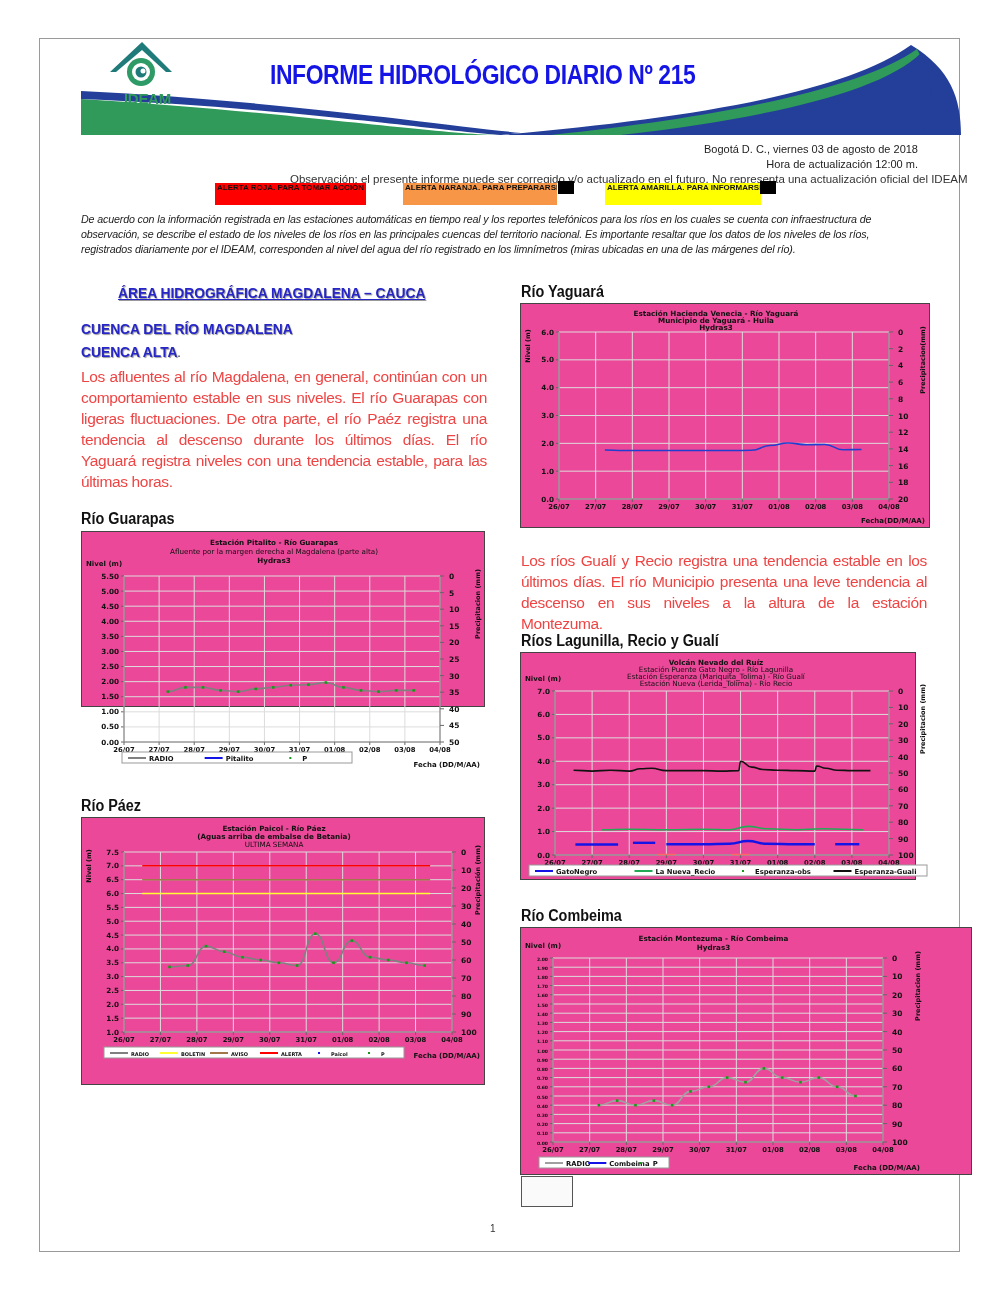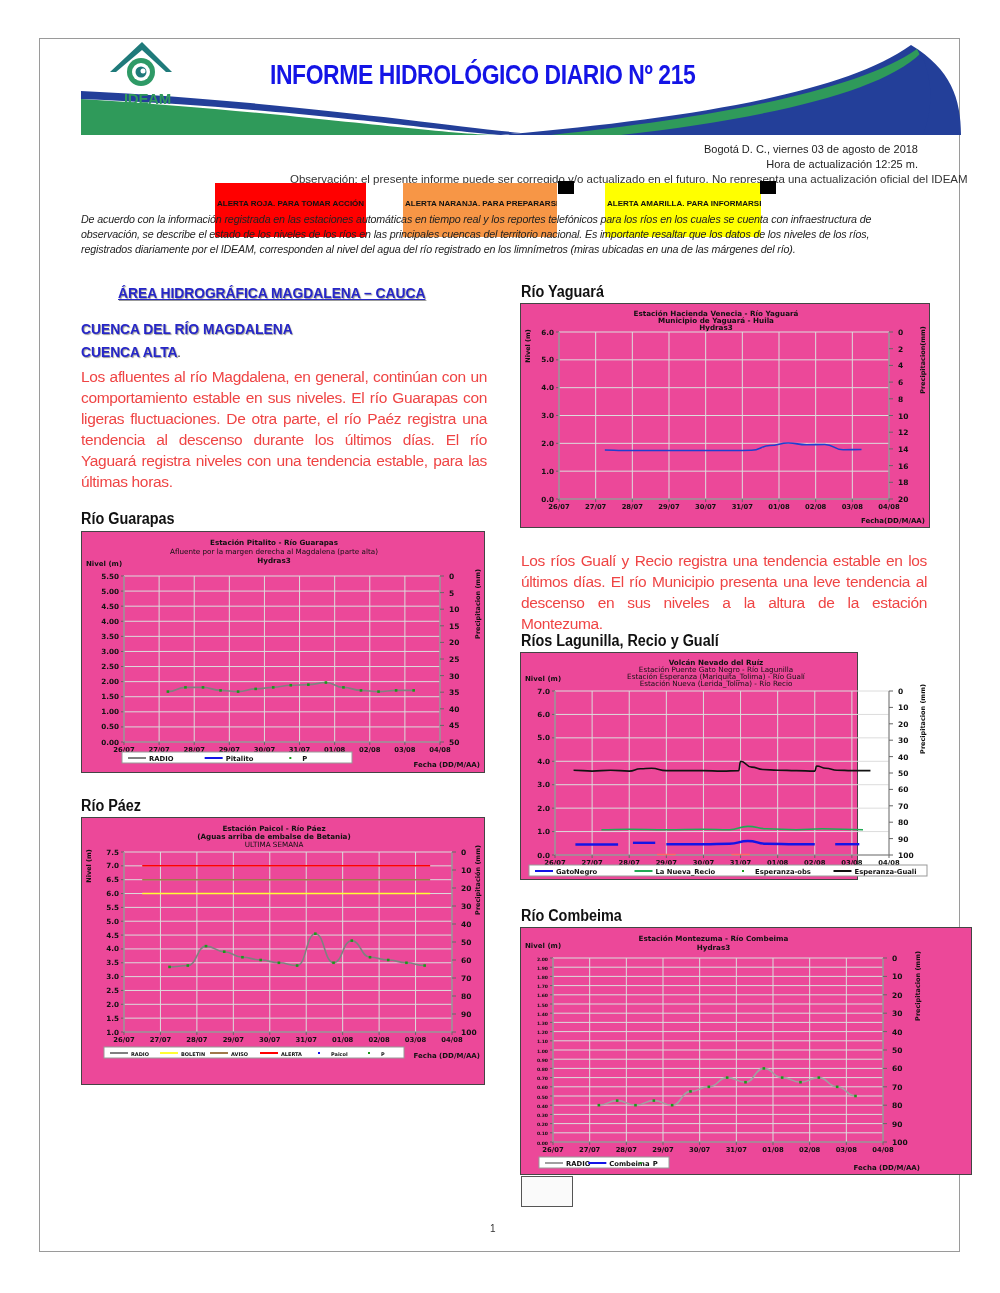--- a/index.html
+++ b/index.html
@@ -4,21 +4,21 @@
 <style>
   html, body { margin:0; padding:0; background:#fff; }
   body { width:1000px; height:1293px; position:relative; font-family:"Liberation Sans", sans-serif; color:#000; overflow:hidden; }
   .page { position:absolute; left:39px; top:38px; width:921px; height:1214px; border:1px solid #9a9a9a; box-sizing:border-box; }
   .banner { position:absolute; left:81px; top:39px; width:880px; height:96px; }
   .logo { position:absolute; left:96px; top:40px; width:90px; height:62px; }
   .logo-text { position:absolute; left:124px; top:90px; font-weight:bold; color:#2f9a5a; font-size:15px; letter-spacing:-0.3px; }
   .title { position:absolute; left:270px; top:60px; font-size:27px; font-weight:bold; color:#1414e6; letter-spacing:-0.5px; transform:scaleX(0.85); transform-origin:left top; white-space:nowrap; }
   .meta { position:absolute; right:82px; font-size:11px; color:#222; text-align:right; white-space:nowrap; }
   .obs { position:absolute; left:290px; top:173px; font-size:11.5px; color:#333; white-space:nowrap; }
-  .alert { position:absolute; top:183px; font-size:8px; font-weight:bold; height:22px; line-height:10px; padding:16px 2px; white-space:nowrap; }
+  .alert { position:absolute; top:183px; font-size:8px; font-weight:bold; height:22px; line-height:10px; padding:0 2px; white-space:nowrap; }
   .blk { position:absolute; top:181px; width:16px; height:13px; background:#000; }
   .intro { position:absolute; left:81px; top:212px; width:840px; font-size:10.7px; font-style:italic; line-height:15px; color:#222; letter-spacing:-0.15px; }
   .h-area { position:absolute; left:118px; top:284px; font-size:15px; font-weight:bold; color:#2626c8; text-decoration:underline; text-shadow:1px 1px 1px #999; white-space:nowrap; transform:scaleX(0.92); transform-origin:left top; }
   .h-cuenca { position:absolute; left:81px; font-size:15px; font-weight:bold; color:#2626c8; text-shadow:1px 1px 1px #999; white-space:nowrap; transform:scaleX(0.92); transform-origin:left top; }
   .para { position:absolute; font-size:15.5px; line-height:21px; text-align:justify; color:#ef4444; letter-spacing:-0.35px; }
   .river { position:absolute; font-size:16px; font-weight:bold; color:#111; transform:scaleX(0.9); transform-origin:left top; white-space:nowrap; }
   .chart { position:absolute; border:1.5px solid #444; box-sizing:border-box; background:#ec4899; }
   .chart svg { position:absolute; left:0; top:0; }
   .pagenum { position:absolute; left:490px; top:1223px; font-size:10px; color:#333; }
   .thumb { position:absolute; left:521px; top:1176px; width:50px; height:29px; border:1px solid #555; background:#fafafa; }
@@ -41,38 +41,38 @@
   <circle cx="45" cy="32" r="14" fill="#2e9a66"></circle>
   <circle cx="45" cy="32" r="9" fill="#fff"></circle>
   <circle cx="45" cy="32" r="5.5" fill="#1f7a7a"></circle>
   <circle cx="47" cy="31" r="2.5" fill="#fff"></circle>
 </svg>
 <div class="logo-text">IDEAM</div>
 
 <div class="title">INFORME HIDROLÓGICO DIARIO Nº 215</div>
 
 <div class="meta" style="top:143px">Bogotá D. C., viernes 03 de agosto de 2018</div>
-<div class="meta" style="top:158px">Hora de actualización 12:25 m.</div>
+<div class="meta" style="top:158px">Hora de actualización 12:00 m.</div>
 <div class="obs">Observación: el presente informe puede ser corregido y/o actualizado en el futuro. No representa una actualización oficial del IDEAM</div>
 
 <div class="alert" style="left:215px;background:#ff0000;color:#111;">ALERTA ROJA. PARA TOMAR ACCIÓN</div>
 <div class="alert" style="left:403px;background:#f79646;color:#111;width:150px;overflow:hidden;">ALERTA NARANJA. PARA PREPARARSE</div>
 <div class="blk" style="left:558px"></div>
 <div class="alert" style="left:605px;background:#ffff00;color:#111;width:152px;overflow:hidden;">ALERTA AMARILLA. PARA INFORMARSE</div>
 <div class="blk" style="left:760px"></div>
 
 <div class="intro">De acuerdo con la información registrada en las estaciones automáticas en tiempo real y los reportes telefónicos para los ríos en los cuales se cuenta con infraestructura de observación, se describe el estado de los niveles de los ríos en las principales cuencas del territorio nacional. Es importante resaltar que los datos de los niveles de los ríos, registrados diariamente por el IDEAM, corresponden al nivel del agua del río registrado en los limnímetros (miras ubicadas en una de las márgenes del río).</div>
 
 <div class="h-area">ÁREA HIDROGRÁFICA MAGDALENA – CAUCA</div>
 <div class="h-cuenca" style="top:320px">CUENCA DEL RÍO MAGDALENA</div>
 <div class="h-cuenca" style="top:343px"><span>CUENCA ALTA</span><span style="color:#000;font-weight:normal;text-shadow:none;font-size:12px">.</span></div>
 <div class="para" style="left:81px;top:366px;width:406px;">Los afluentes al río Magdalena, en general, continúan con un comportamiento estable en sus niveles. El río Guarapas con ligeras fluctuaciones. De otra parte, el río Paéz registra una tendencia al descenso durante los últimos días. El río Yaguará registra niveles con una tendencia estable, para las últimas horas.</div>
 
 <div class="river" style="left:81px;top:510px">Río Guarapas</div>
-<div class="chart" style="left:81px;top:531px;width:404px;height:242px">
+<div class="chart" style="left:81px;top:531px;width:404px;height:176px">
     <svg id="c-guarapas" width="404" height="242">
       <text x="192" y="13" text-anchor="middle" font-size="7.2" font-weight="bold" fill="#111" font-family="DejaVu Sans, sans-serif">Estación Pitalito  - Río Guarapas</text>
       <text x="192" y="22" text-anchor="middle" font-size="7.2" font-weight="normal" fill="#111" font-family="DejaVu Sans, sans-serif">Afluente por la margen derecha al Magdalena (parte alta)</text>
       <text x="192" y="31" text-anchor="middle" font-size="7.2" font-weight="bold" fill="#111" font-family="DejaVu Sans, sans-serif">Hydras3</text>
       <line x1="42" x2="358" y1="210" y2="210" stroke="#dcdcdc" stroke-width="1"></line>
       <line x1="39" x2="42" y1="210" y2="210" stroke="#666"></line>
       <text x="37" y="212.5" text-anchor="end" font-size="7.2" font-weight="bold" fill="#111" font-family="DejaVu Sans, sans-serif">0.00</text>
       <line x1="42" x2="358" y1="194.9090909090909" y2="194.9090909090909" stroke="#dcdcdc" stroke-width="1"></line>
       <line x1="39" x2="42" y1="194.9090909090909" y2="194.9090909090909" stroke="#666"></line>
       <text x="37" y="197.4090909090909" text-anchor="end" font-size="7.2" font-weight="bold" fill="#111" font-family="DejaVu Sans, sans-serif">0.50</text>
@@ -416,21 +416,21 @@
       <text x="0" y="0" font-size="6.5" font-weight="bold" fill="#111" font-family="DejaVu Sans, sans-serif" text-anchor="middle" transform="translate(9,42) rotate(-90)">Nivel (m)</text>
       <text x="0" y="0" font-size="6.5" font-weight="bold" fill="#111" font-family="DejaVu Sans, sans-serif" text-anchor="middle" transform="translate(404,56) rotate(-90)">Precipitacion(mm)</text>
       <text x="404" y="219" text-anchor="end" font-size="7" font-weight="bold" fill="#111" font-family="DejaVu Sans, sans-serif">Fecha(DD/M/AA)</text>
       <path d="M83.83333333333334 146.01333333333332 C93 146.01333333333332 93 146.57 102.16666666666667 146.57 C111.33333333333334 146.57 111.33333333333334 146.57 120.5 146.57 C129.66666666666666 146.57 129.66666666666666 146.57 138.83333333333331 146.57 C148 146.57 148 146.57 157.16666666666669 146.57 C166.33333333333334 146.57 166.33333333333334 146.57 175.5 146.57 C184.66666666666669 146.57 184.66666666666669 146.57 193.83333333333334 146.57 C203 146.57 203 146.57 212.16666666666666 146.57 C221.33333333333331 146.57 221.33333333333331 146.29166666666666 230.5 146.29166666666666 C239.66666666666669 146.29166666666666 239.66666666666669 141.56 248.83333333333334 141.56 C258 141.56 258 139.055 267.16666666666663 139.055 C276.3333333333333 139.055 276.3333333333333 140.725 285.5 140.725 C294.66666666666663 140.725 294.66666666666663 140.44666666666666 303.8333333333333 140.44666666666666 C313 140.44666666666666 313 145.735 322.1666666666667 145.735 C331.33333333333337 145.735 331.33333333333337 145.45666666666668 340.5 145.45666666666668" fill="none" stroke="#1f3fd0" stroke-width="1.6"></path>
     </svg>
   </div>
 
 <div class="para" style="left:521px;top:550px;width:406px;">Los ríos Gualí y Recio registra una tendencia estable en los últimos días. El río Municipio presenta una leve tendencia al descenso en sus niveles a la altura de la estación Montezuma.</div>
 
 <div class="river" style="left:521px;top:632px">Ríos Lagunilla, Recio y Gualí</div>
-<div class="chart" style="left:520px;top:652px;width:338px;height:228px">
+<div class="chart" style="left:520px;top:652px;width:396px;height:228px">
     <svg id="c-lagunilla" width="410" height="228">
       <text x="195" y="12" text-anchor="middle" font-size="7.2" font-weight="bold" fill="#111" font-family="DejaVu Sans, sans-serif">Volcán Nevado del Ruíz</text>
       <text x="195" y="19" text-anchor="middle" font-size="7.2" font-weight="normal" fill="#111" font-family="DejaVu Sans, sans-serif">Estación Puente Gato Negro - Río Lagunilla</text>
       <text x="195" y="26" text-anchor="middle" font-size="7.2" font-weight="normal" fill="#111" font-family="DejaVu Sans, sans-serif">Estación Esperanza (Mariquita_Tolima) - Río Gualí</text>
       <text x="195" y="33" text-anchor="middle" font-size="7.2" font-weight="normal" fill="#111" font-family="DejaVu Sans, sans-serif">Estación Nueva (Lerida_Tolima) - Río Recio</text>
       <line x1="34" x2="368" y1="202" y2="202" stroke="#dcdcdc" stroke-width="1"></line>
       <line x1="31" x2="34" y1="202" y2="202" stroke="#666"></line>
       <text x="29" y="204.5" text-anchor="end" font-size="7.2" font-weight="bold" fill="#111" font-family="DejaVu Sans, sans-serif">0.0</text>
       <line x1="34" x2="368" y1="178.57142857142858" y2="178.57142857142858" stroke="#dcdcdc" stroke-width="1"></line>
       <line x1="31" x2="34" y1="178.57142857142858" y2="178.57142857142858" stroke="#666"></line>

